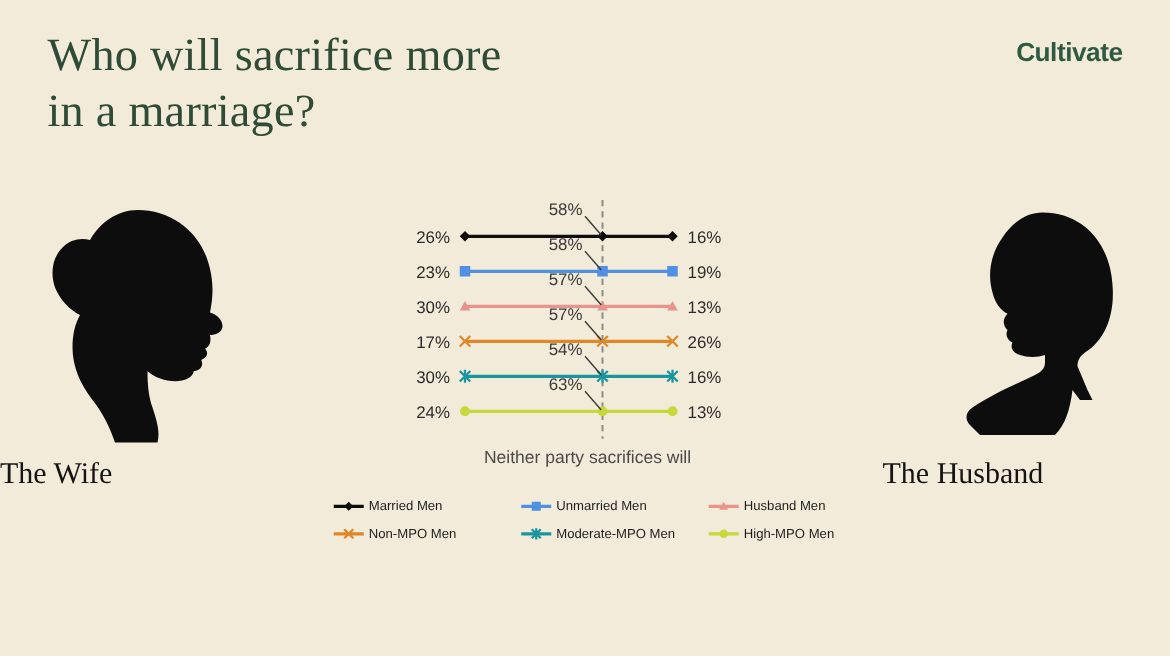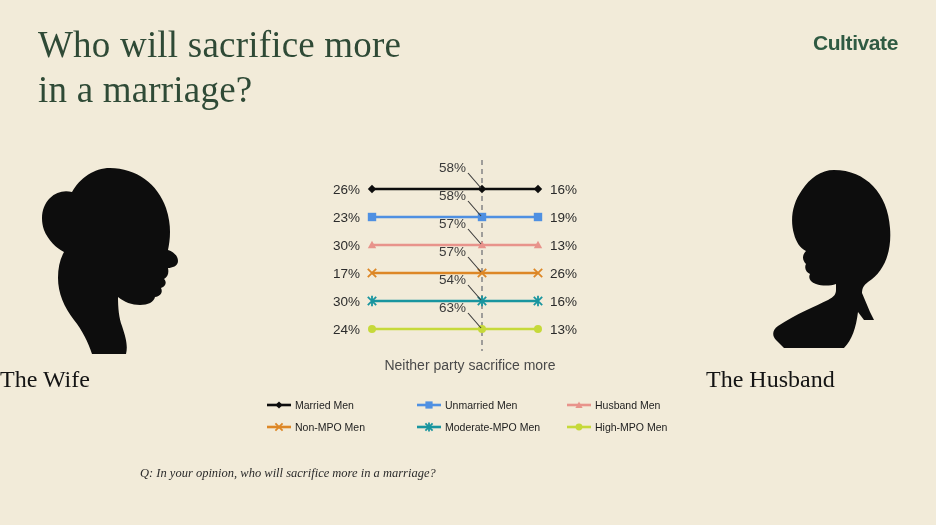--- a/index.html
+++ b/index.html
@@ -267,21 +267,21 @@
           <g>
             <circle cx="192" cy="179" r="3.9899999999999998" fill="#c6d93a"></circle>
           </g>
           <path d="M178 163 L191 178" stroke="#3a3a3a" stroke-width="1.1" fill="none"></path>
           <text x="70" y="184" text-anchor="end" class="pctlabel">24%</text>
           <text x="260" y="184" text-anchor="start" class="pctlabel">13%</text>
           <text x="176" y="162" text-anchor="end" class="midlabel">63%</text>
         </g>
       </svg>
   </div>
-  <div id="axis-caption">Neither party sacrifice more</div>
+  <div id="axis-caption">Neither party sacrifices will</div>
 
   <div id="legend">
       <div class="legend-item">
         <svg width="26" height="12" viewBox="0 0 26 12" class="legend-swatch">
           <line x1="1" x2="25" y1="6" y2="6" stroke="#0d0d0d" stroke-width="2.6"></line>
           <g>
             <path d="M13 2.4 L16.6 6 L13 9.6 L9.4 6 Z" fill="#0d0d0d"></path>
           </g>
         </svg>
         <span>Married Men</span>
@@ -326,15 +326,14 @@
         <svg width="26" height="12" viewBox="0 0 26 12" class="legend-swatch">
           <line x1="1" x2="25" y1="6" y2="6" stroke="#c6d93a" stroke-width="2.6"></line>
           <g>
             <circle cx="13" cy="6" r="3.42" fill="#c6d93a"></circle>
           </g>
         </svg>
         <span>High-MPO Men</span>
       </div>
     </div>
 
-  <div id="footnote">Q: In your opinion, who will sacrifice more in a marriage?</div>
 
 </div>
 
 </body></html>

